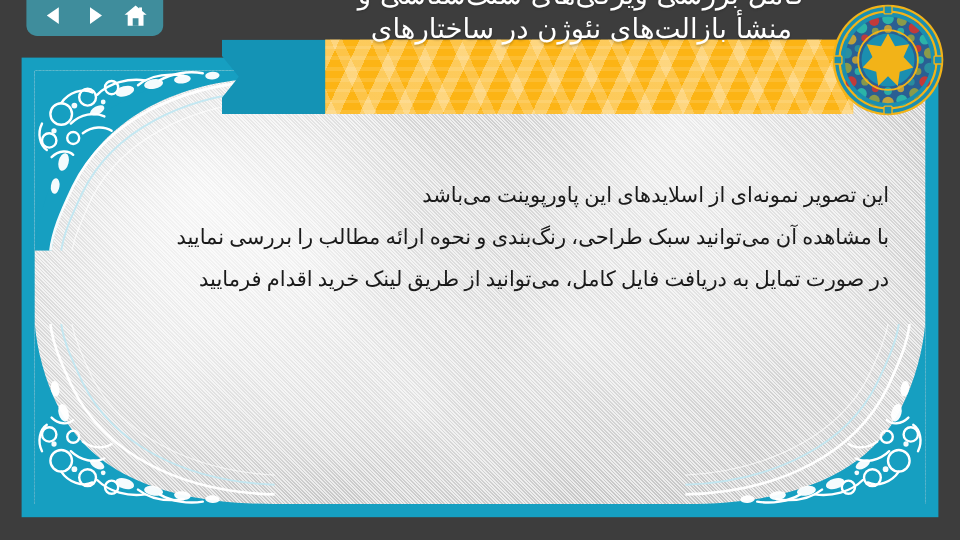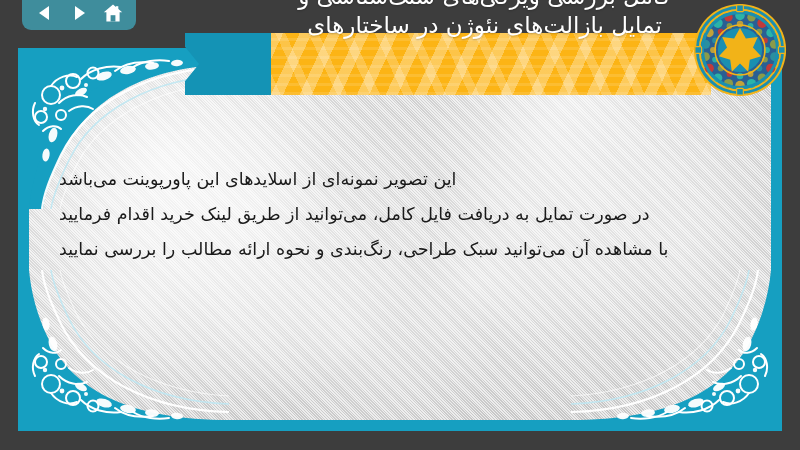--- a/index.html
+++ b/index.html
@@ -151,25 +151,26 @@
     width: 96px;
     height: 96px;
     z-index: 55;
   }
 
   
   #body-text {
     position: absolute;
     left: 30px;
     right: 30px;
-    top: 103px;
+    top: 86px;
     z-index: 45;
     direction: rtl;
-    text-align: left;
+    text-align: right;
     color: #1a1a1a;
+    font-family: Liberation Serif, serif;
   }
   .body-line {
     font-size: 17.5px;
     line-height: 35px;
     white-space: nowrap;
   }
 </style>
 </head>
 <body>
 
@@ -297,35 +298,35 @@
           <ellipse cx="24" cy="76" rx="4.2" ry="7.5" transform="rotate(14 24 76)"></ellipse>
           <ellipse cx="17" cy="96" rx="3.6" ry="6.5" transform="rotate(8 17 96)"></ellipse>
           <circle cx="33" cy="29" r="2.4"></circle>
           <circle cx="57" cy="26" r="2"></circle>
           <circle cx="16" cy="50" r="2.2"></circle>
         </g>
       </svg>
 
       <div id="body-text">
         <div class="body-line">این تصویر نمونه‌ای از اسلایدهای این پاورپوینت می‌باشد</div>
+        <div class="body-line">با مشاهده آن می‌توانید سبک طراحی، رنگ‌بندی و نحوه ارائه مطالب را بررسی نمایید</div>
         <div class="body-line">در صورت تمایل به دریافت فایل کامل، می‌توانید از طریق لینک خرید اقدام فرمایید</div>
-        <div class="body-line">با مشاهده آن می‌توانید سبک طراحی، رنگ‌بندی و نحوه ارائه مطالب را بررسی نمایید</div>
       </div>
 
     </div>
   </div>
 
   <div id="title-banner">
     <div id="banner-tab"></div>
     <div id="banner-body"></div>
   </div>
 
   <div id="title-text">
     <div>کامل بررسی ویژگی‌های سنگ‌شناسی و</div>
-    <div>تمایل بازالت‌های نئوژن در ساختارهای</div>
+    <div>منشأ بازالت‌های نئوژن در ساختارهای</div>
   </div>
 
   <svg id="medallion" viewBox="0 0 100 100">
     <defs>
       <clipPath id="ringclip">
         <path d="M50,6 A44,44 0 1 1 49.9,6 Z M50,28 A22,22 0 1 0 50.1,28 Z" clip-rule="evenodd"></path>
       </clipPath>
     </defs>
     <circle cx="50" cy="50" r="48" fill="#f2b318"></circle>
     <circle cx="50" cy="50" r="46" fill="#1b8fb0"></circle>

